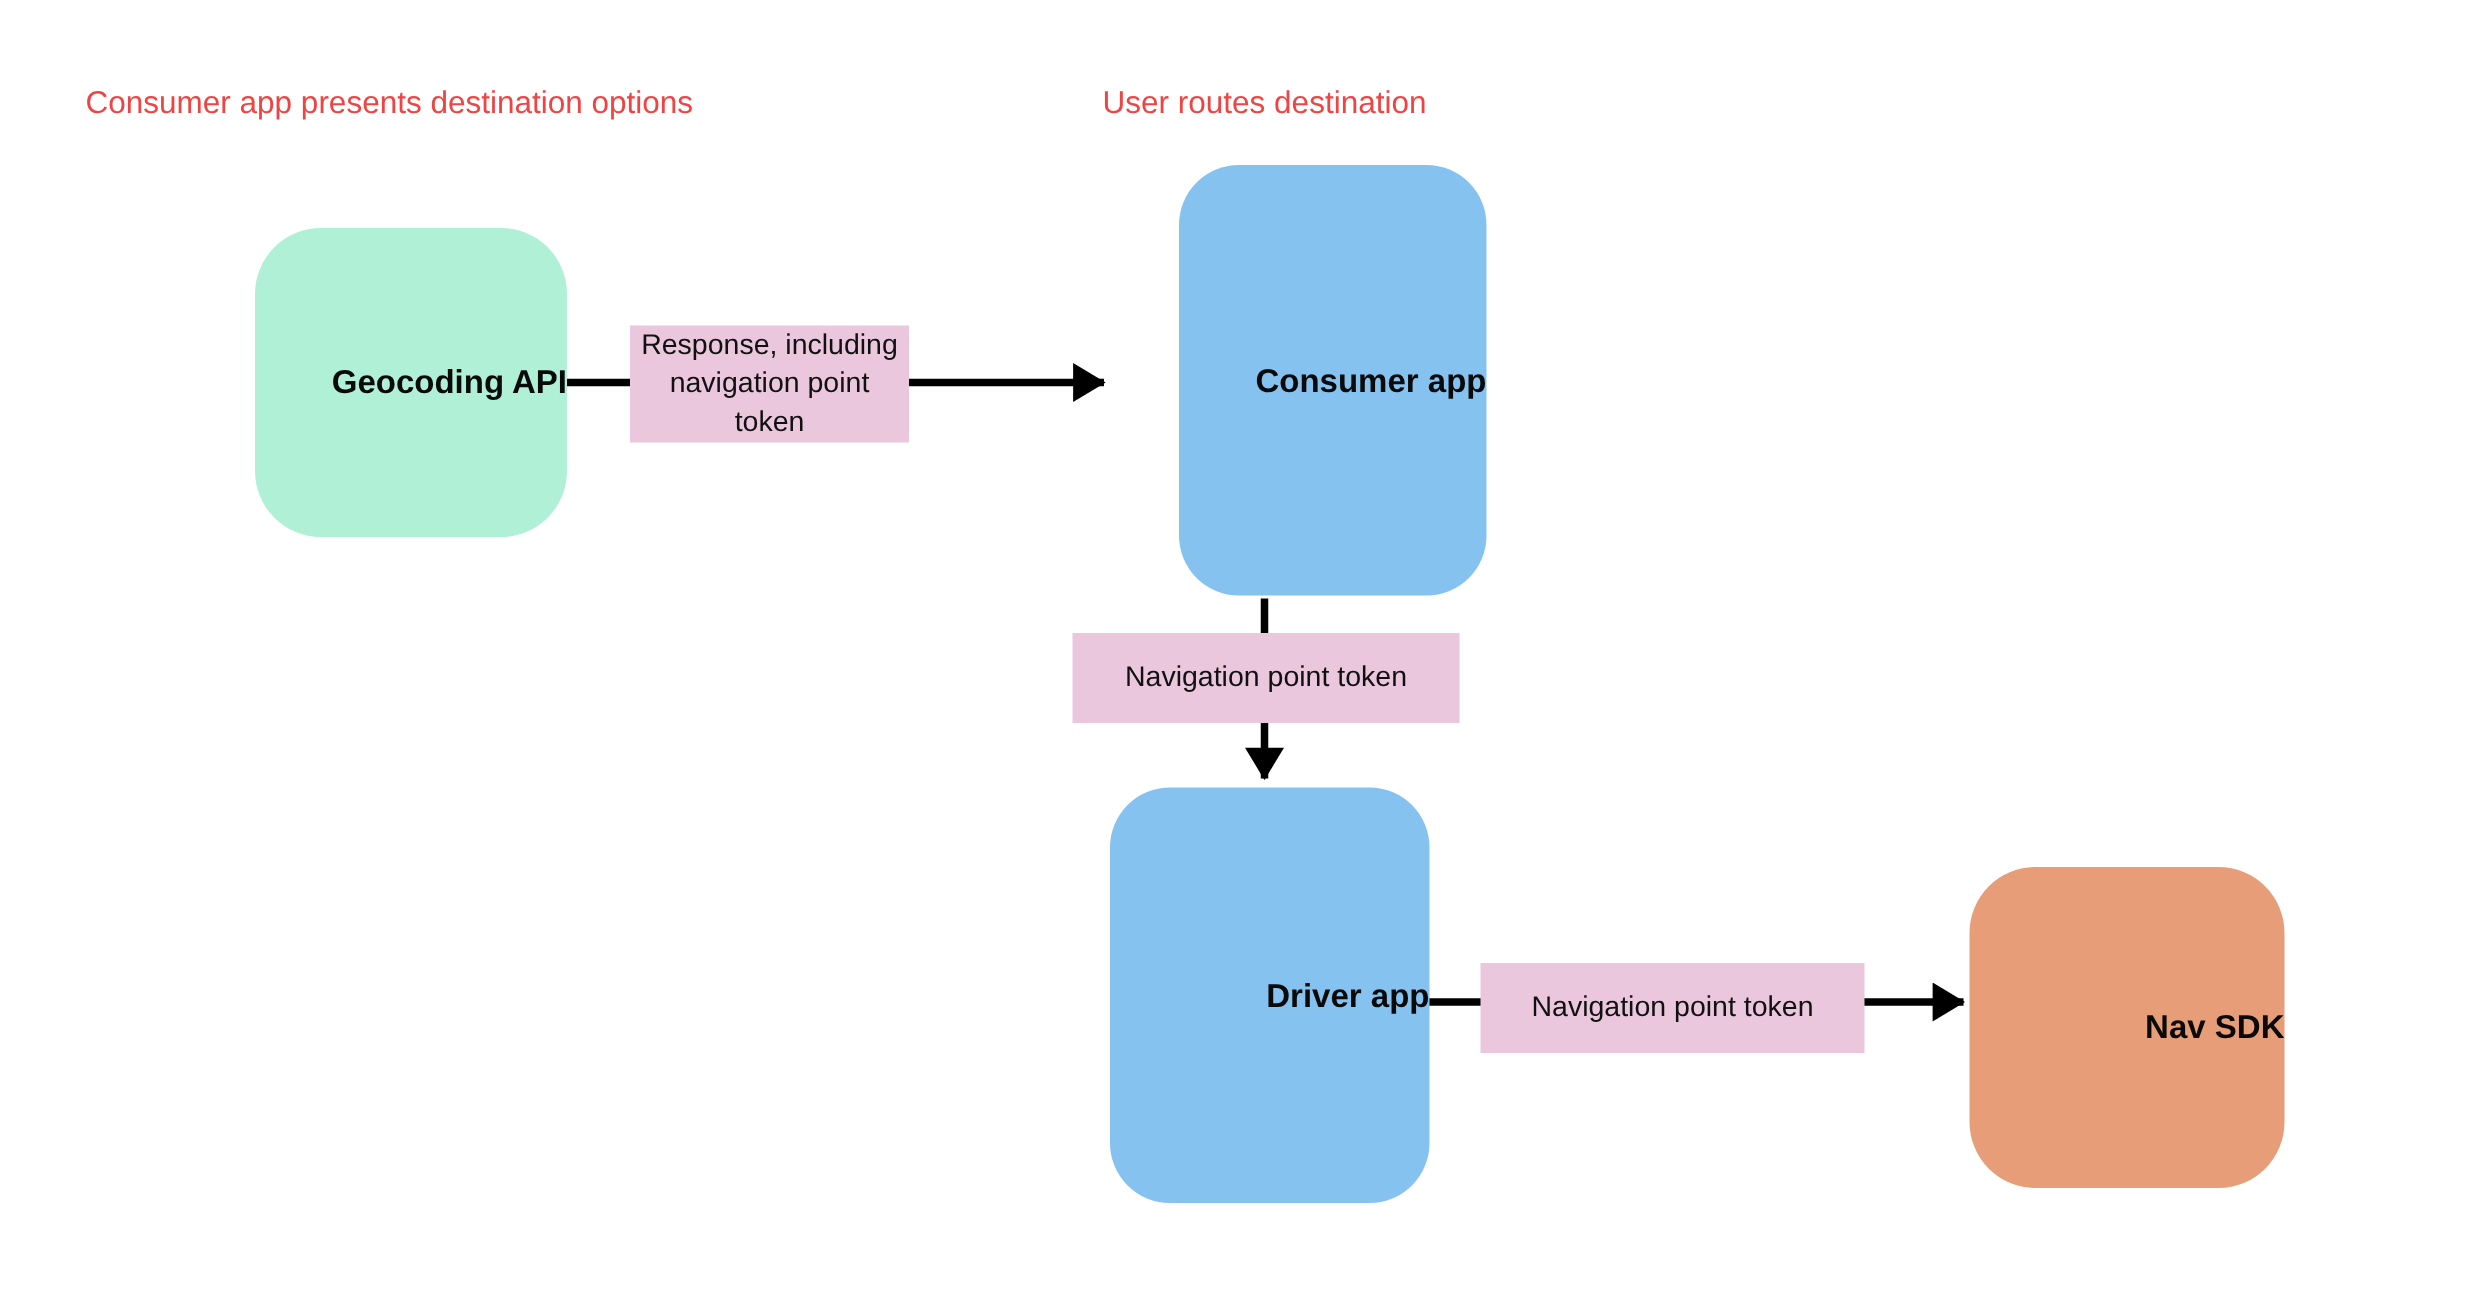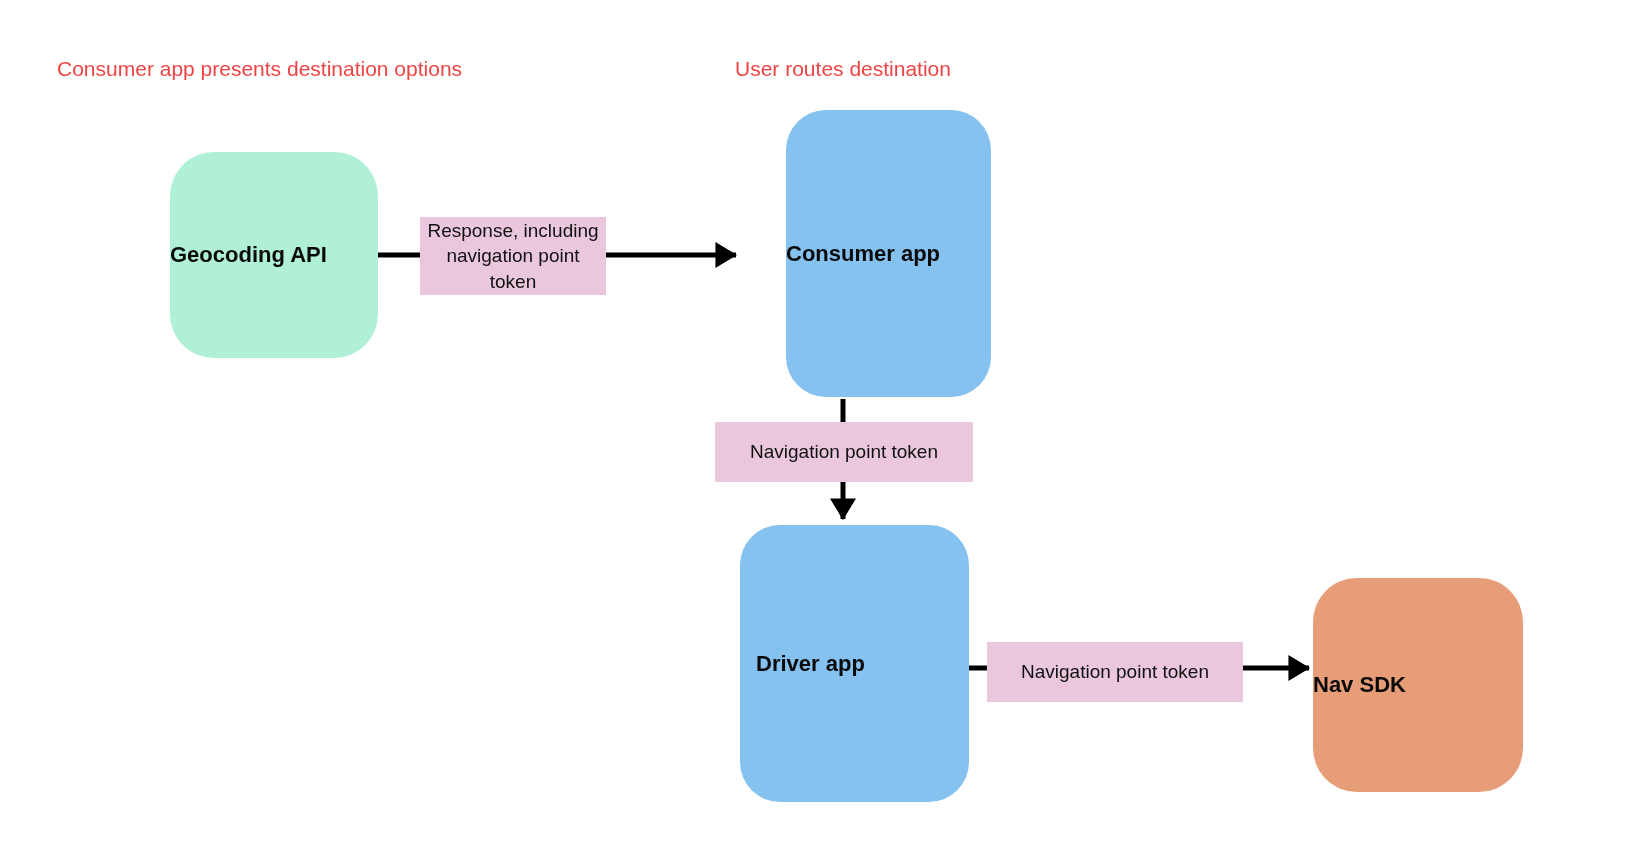--- a/index.html
+++ b/index.html
@@ -25,30 +25,30 @@
     font-weight: 400;
     color: #ef4444;
     white-space: nowrap;
     z-index: 3;
   }
   .stage-header.centered { transform: translateX(-50%); }
   .node {
     position: absolute;
     display: flex;
     align-items: center;
-    justify-content: flex-start;
+    justify-content: flex-end;
     font-size: 22px;
     font-weight: 700;
     color: #0a0a0a;
     text-align: center;
     z-index: 2;
   }
   .node-geocoding { left: 170px; top: 152px; width: 208px; height: 206px; border-radius: 44px; }
   .node-consumer  { left: 740px; top: 110px; width: 205px; height: 287px; border-radius: 40px; margin-left: 46px; }
-  .node-driver    { left: 740px; top: 525px; width: 213px; height: 277px; border-radius: 40px; padding-left: 16px; }
+  .node-driver    { left: 740px; top: 525px; width: 213px; height: 277px; border-radius: 40px; }
   .node-navsdk    { left: 1313px; top: 568px; width: 210px; height: 214px; border-radius: 44px; margin-top: 10px; }
   .edge-label {
     position: absolute;
     display: flex;
     align-items: center;
     justify-content: center;
     text-align: center;
     font-size: 19px;
     font-weight: 400;
     color: #111111;

